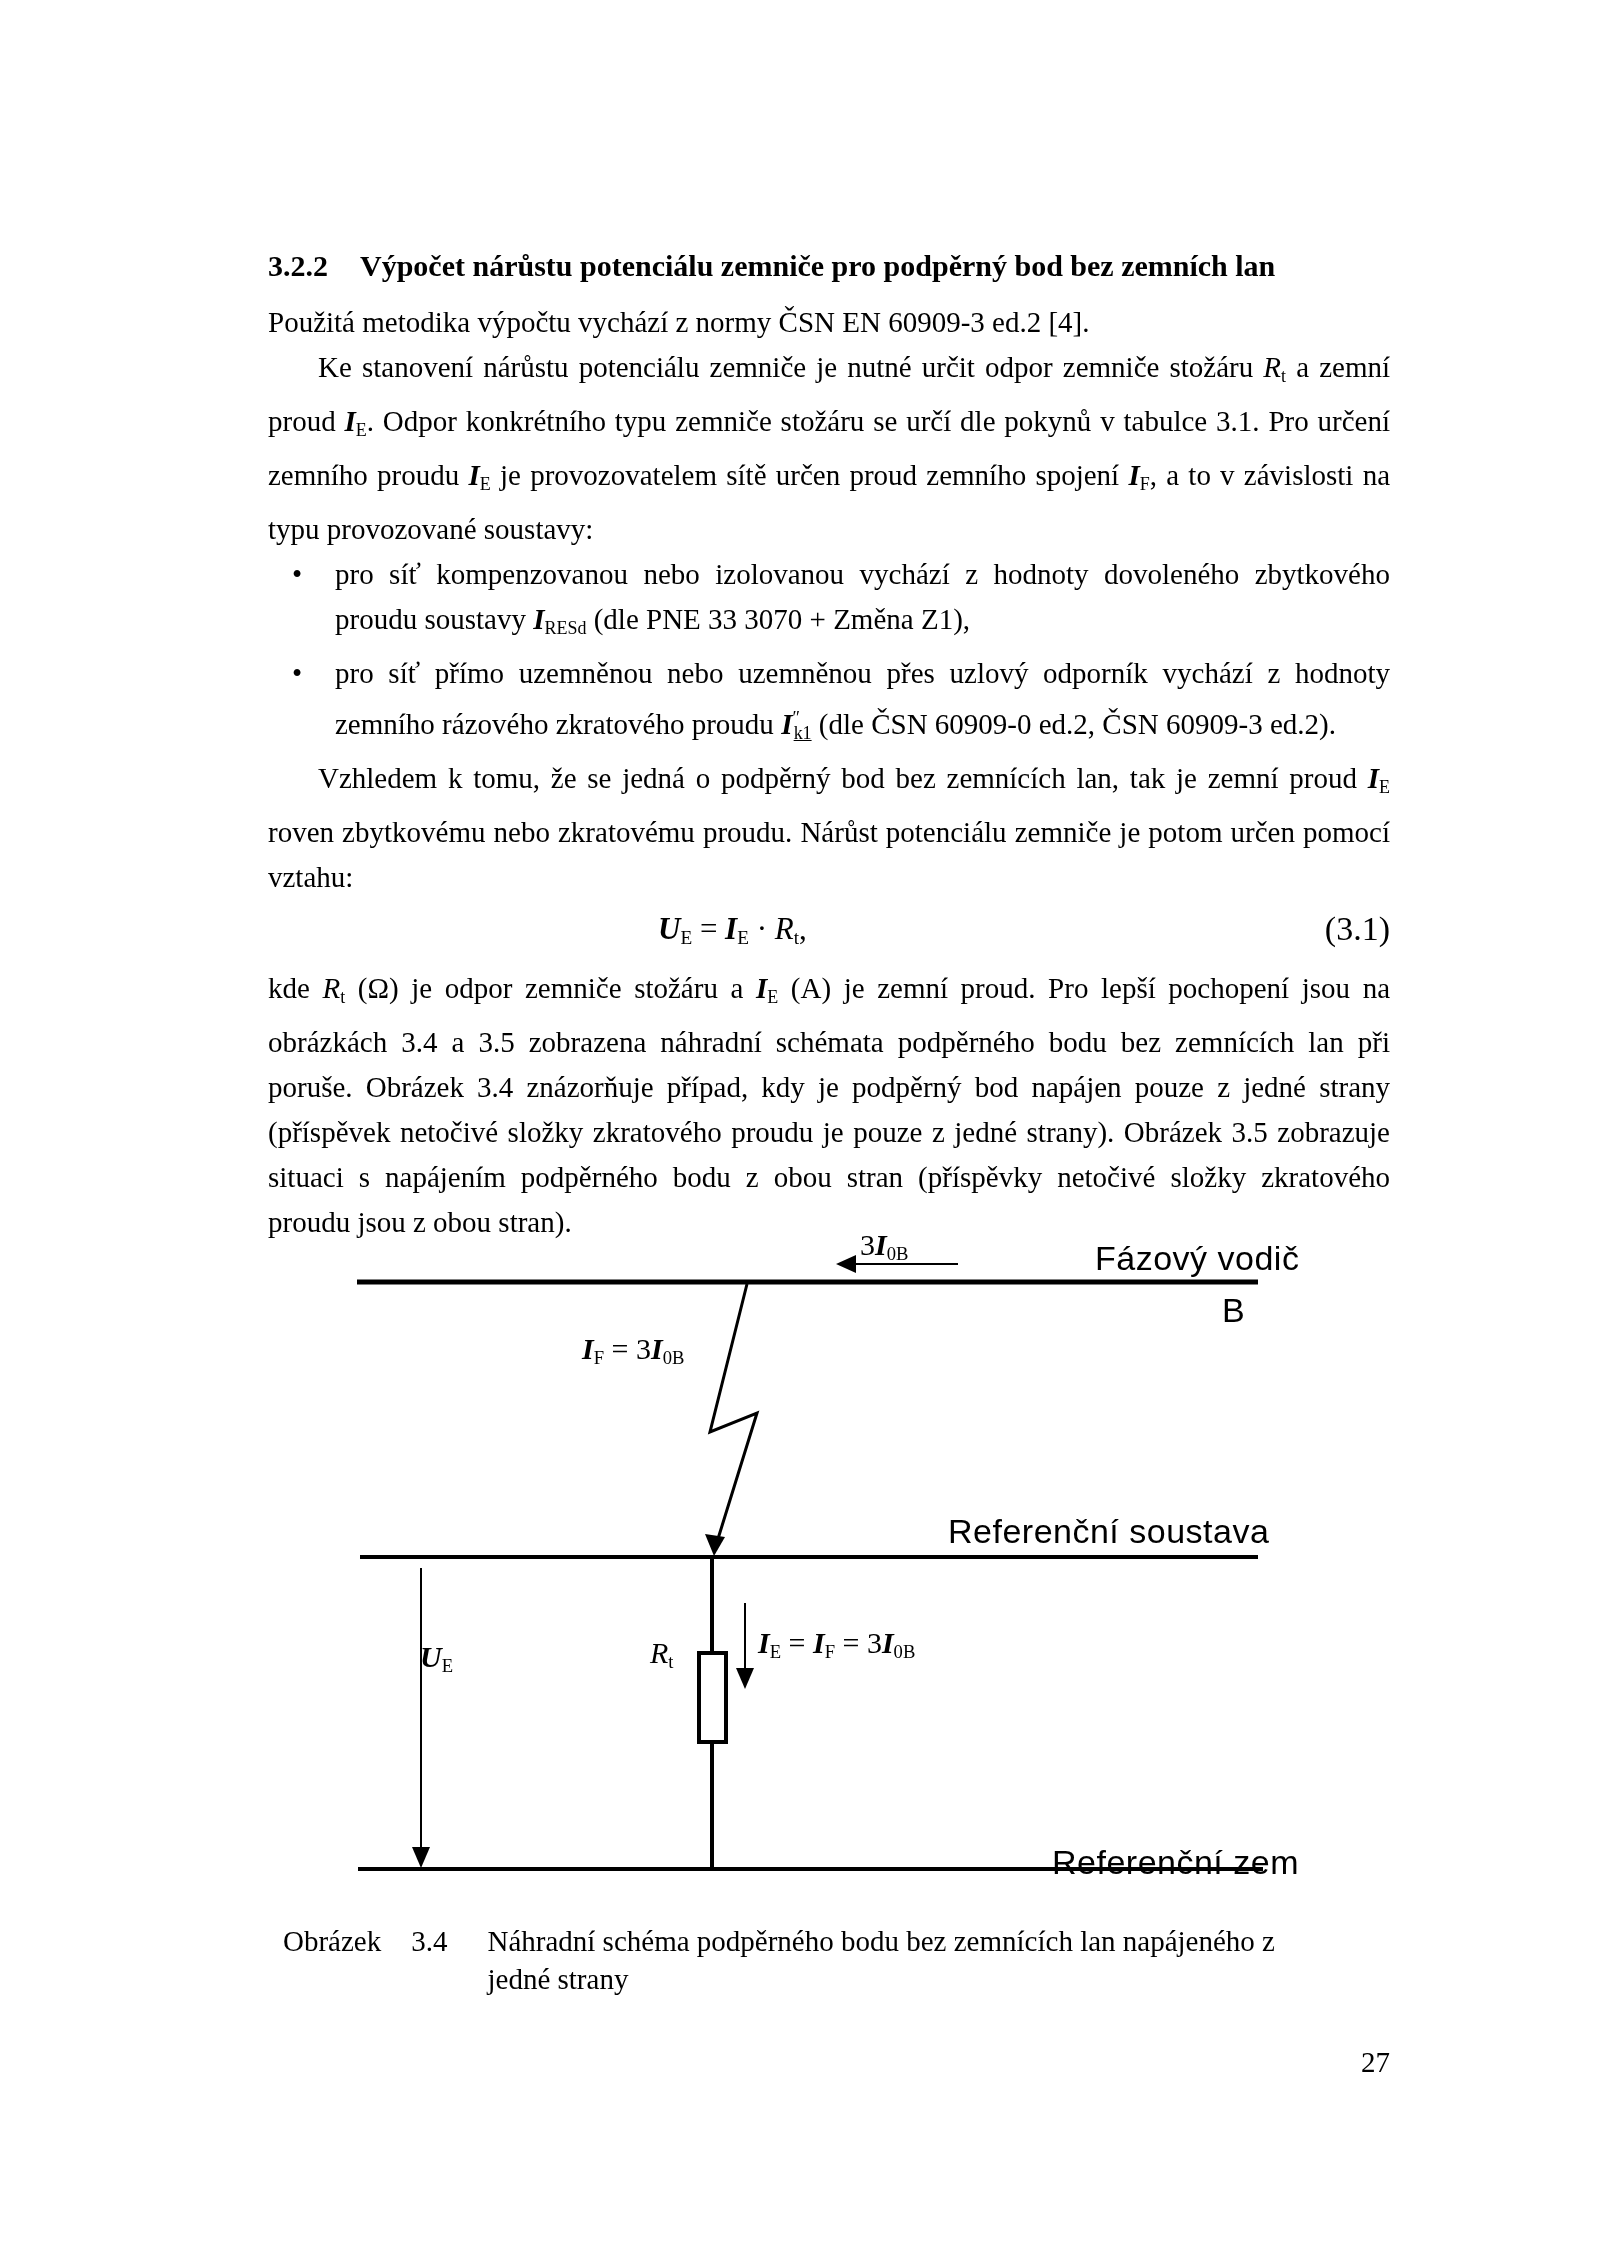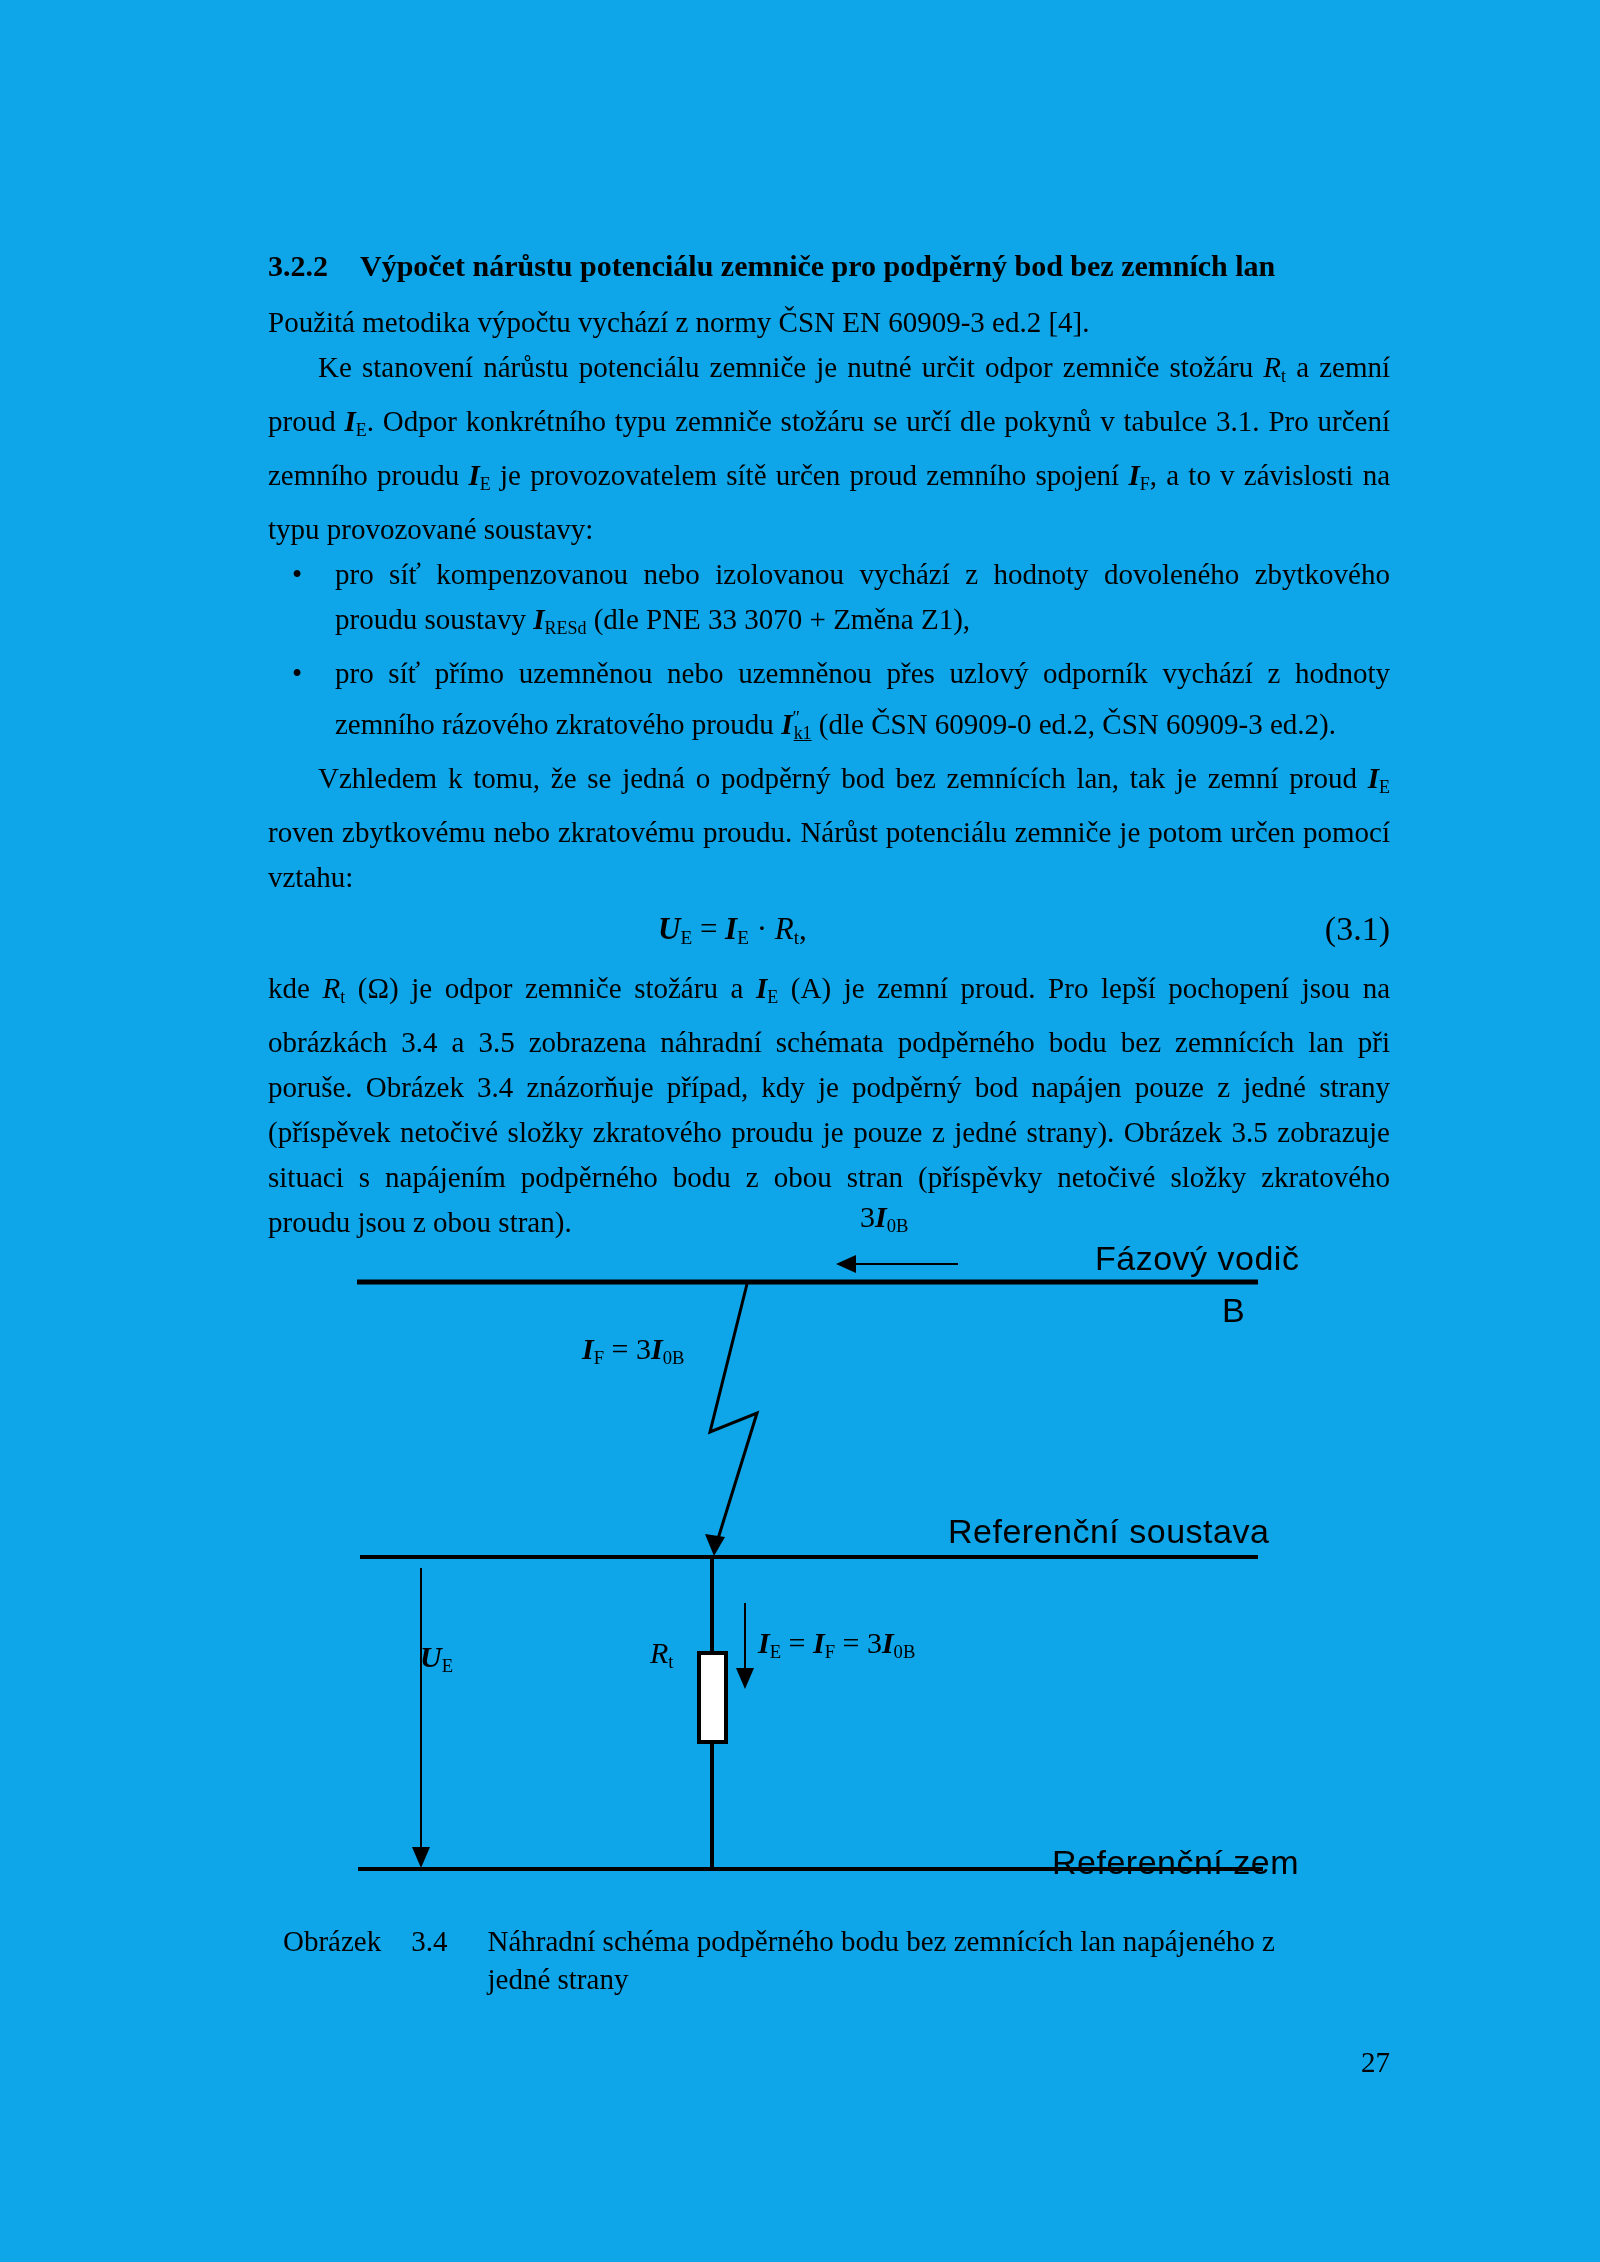--- a/index.html
+++ b/index.html
@@ -1,19 +1,19 @@
 <!DOCTYPE html>
 <html><head>
 <meta charset="utf-8">
 <style>
   html,body{margin:0;padding:0;background:#888;}
   .page{
     position:relative;
     width:1600px;height:2262px;
-    background:#0ea5e9;
+    background:#ffffff;
     color:#000;
     font-family:"Liberation Serif", serif;
     overflow:hidden;
   }
   .content{
     position:absolute;left:268px;top:246px;width:1122px;
     font-size:29px;line-height:45px;
   }
   h2{font-size:30px;line-height:40px;margin:0;font-weight:700;}
   h2 .htitle{margin-left:32px;}
@@ -95,21 +95,21 @@
       <line x1="372" y1="337" x2="372" y2="433" stroke="#000" stroke-width="4"></line>
       <rect x="359" y="433" width="27" height="89" fill="#fff" stroke="#000" stroke-width="4"></rect>
       <line x1="372" y1="522" x2="372" y2="649" stroke="#000" stroke-width="4"></line>
 
       <line x1="405" y1="383" x2="405" y2="455" stroke="#000" stroke-width="2"></line>
       <polygon points="405,469 396,448 414,448" fill="#000"></polygon>
 
       <line x1="18" y1="649" x2="923" y2="649" stroke="#000" stroke-width="4"></line>
     </svg>
 
-    <div class="flabel fmath" style="left:860px;top:1200px;text-align:right;"><span>3</span><span class="bi">I</span><span class="sub">0B</span></div>
+    <div class="flabel fmath" style="left:860px;top:1228px;text-align:right;"><span>3</span><span class="bi">I</span><span class="sub">0B</span></div>
     <div class="flabel fsans" style="left:1095px;top:1240px;">Fázový vodič</div>
     <div class="flabel fsans" style="left:1222px;top:1292px;">B</div>
     <div class="flabel fmath" style="left:582px;top:1332px;"><span class="bi">I</span><span class="sub">F</span><span> = 3</span><span class="bi">I</span><span class="sub">0B</span></div>
     <div class="flabel fsans" style="left:948px;top:1513px;">Referenční soustava</div>
     <div class="flabel fmath" style="left:420px;top:1640px;"><span class="bi">U</span><span class="sub">E</span></div>
     <div class="flabel fmath" style="left:650px;top:1636px;"><span class="i">R</span><span class="sub">t</span></div>
     <div class="flabel fmath" style="left:758px;top:1626px;"><span class="bi">I</span><span class="sub">E</span><span> = </span><span class="bi">I</span><span class="sub">F</span><span> = 3</span><span class="bi">I</span><span class="sub">0B</span></div>
     <div class="flabel fsans" style="left:1052px;top:1832px;margin-top:12px;">Referenční zem</div>
 
     <div class="caption">

